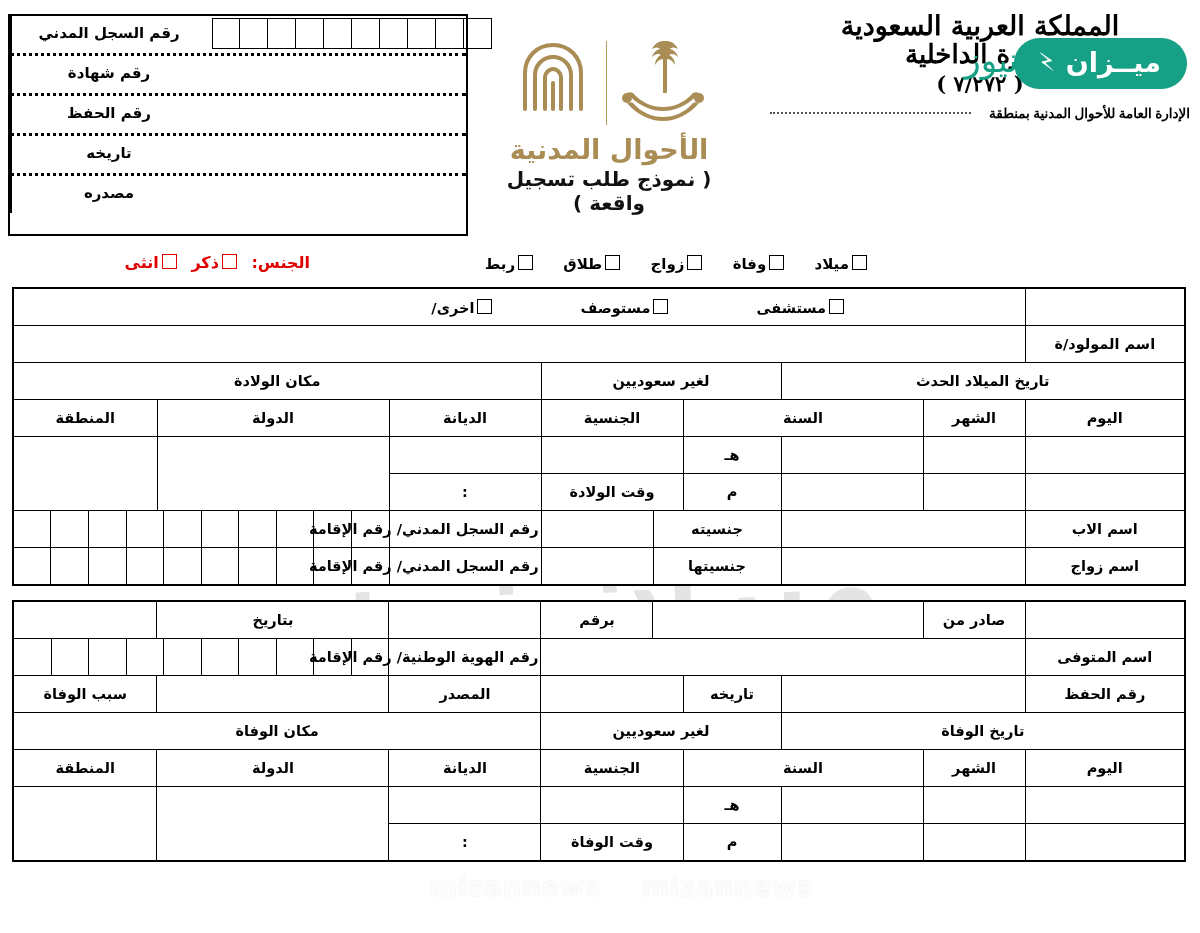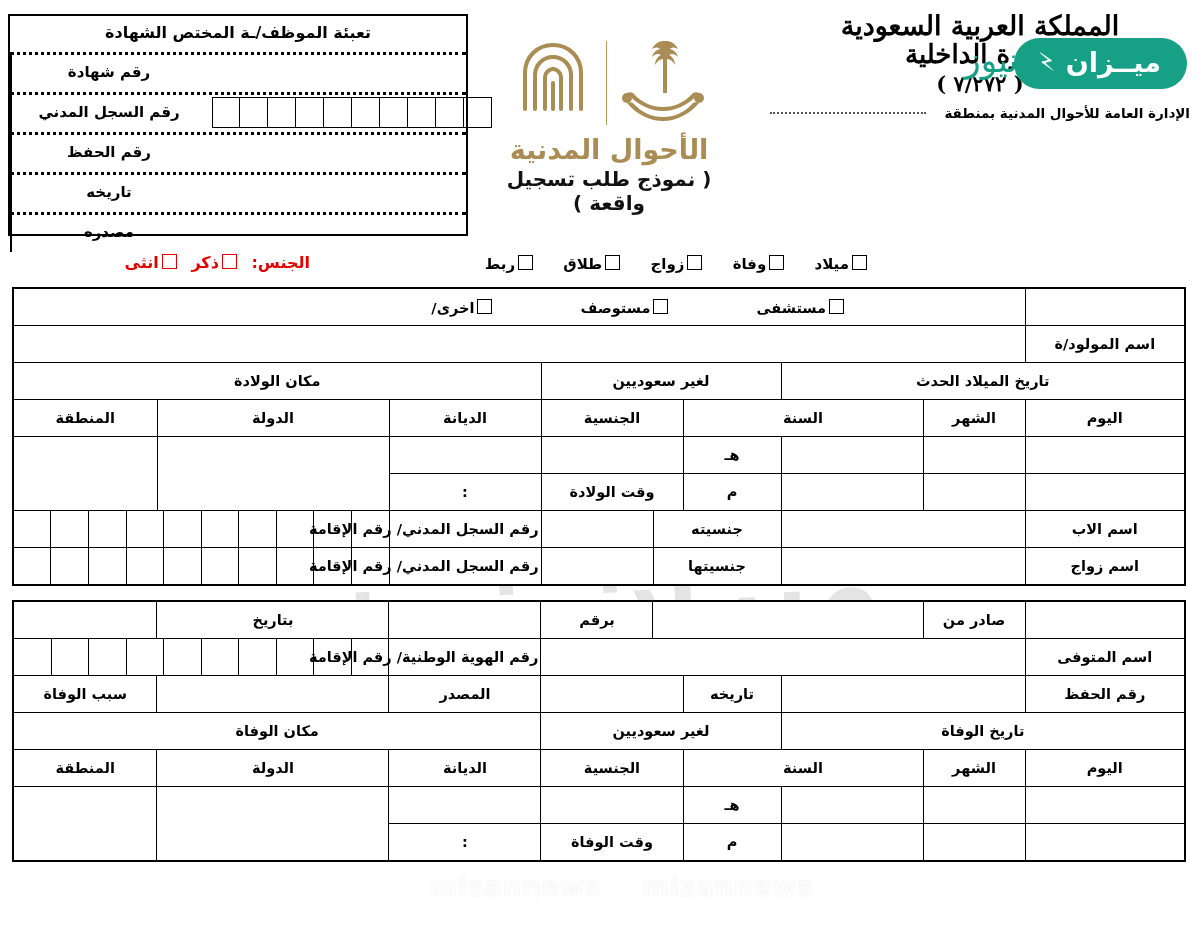--- a/index.html
+++ b/index.html
@@ -63,20 +63,21 @@
   .ministry{
     position:absolute;right:10px;top:12px;width:420px;text-align:center;
   }
   .min-l1{font-size:27px;font-weight:bold;font-family:"DejaVu Serif",serif;line-height:1.05;}
   .min-l2{font-size:26px;font-weight:bold;font-family:"DejaVu Serif",serif;line-height:1.1;}
   .min-num{font-size:21px;font-weight:bold;font-family:"DejaVu Serif",serif;margin-top:2px;}
   .min-line{
     font-size:13.5px;font-weight:bold;margin-top:9px;
     display:flex;justify-content:flex-start;align-items:baseline;gap:14px;
     direction:rtl;
+    font-family:Liberation Serif, serif;
   }
   .dots{flex:1;border-bottom:2px dotted #555;height:1px;position:relative;top:-4px;margin-right:4px;}
   .dots.short{flex:0 0 120px;}
 
   
   .badge{
     position:absolute;right:13px;top:38px;
     background:#16a085;color:#fff;border-radius:34px;
     padding:9px 26px 11px 22px;
     font-size:27px;font-weight:bold;letter-spacing:2px;
@@ -151,43 +152,42 @@
   .zrel{position:relative;z-index:4;}
 </style>
 </head>
 <body>
 
 <div class="page">
 
   <div class="header">
 
     <div class="officer-box">
-      <div class="officer-title">تعبئة الموظف/ـة المختص الشهادة</div>
-
-      <div class="officer-row">
-        <div class="val"></div>
-        <div class="lbl">رقم شهادة</div>
-      </div>
 
       <div class="officer-row">
         <div class="val">
           <div class="boxgrid">
             <span></span>
               <span></span>
               <span></span>
               <span></span>
               <span></span>
               <span></span>
               <span></span>
               <span></span>
               <span></span>
               <span></span>
           </div>
         </div>
         <div class="lbl">رقم السجل المدني</div>
+      </div>
+
+      <div class="officer-row">
+        <div class="val"></div>
+        <div class="lbl">رقم شهادة</div>
       </div>
 
       <div class="officer-row">
         <div class="val"></div>
         <div class="lbl">رقم الحفظ</div>
       </div>
 
       <div class="officer-row">
         <div class="val"></div>
         <div class="lbl">تاريخه</div>

